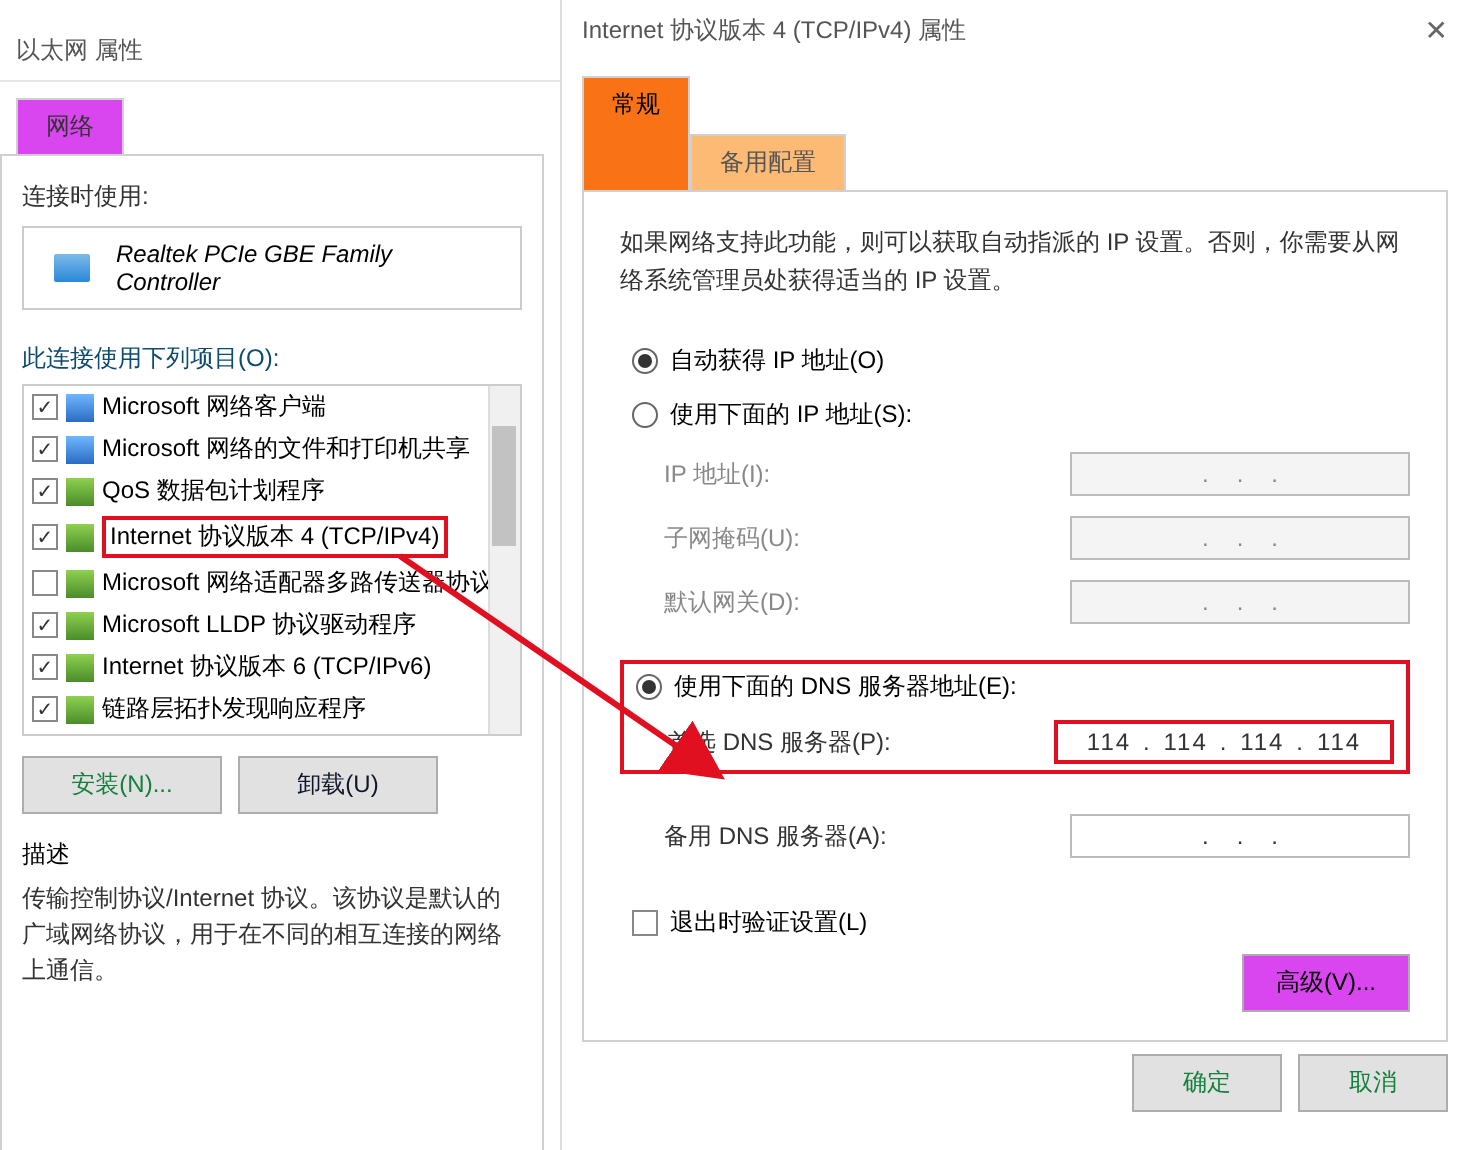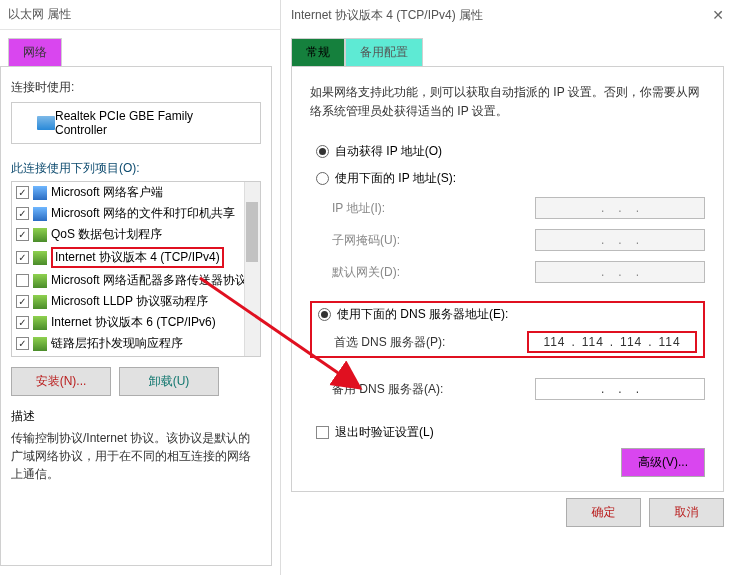--- a/index.html
+++ b/index.html
@@ -1,48 +1,48 @@
 <!DOCTYPE html>
 <html><head>
 <meta charset="utf-8">
 <style>
 * { box-sizing: border-box; margin: 0; padding: 0; font-family: "Microsoft YaHei", "Segoe UI", sans-serif; font-size: 12px; }
 body { background: #fff; width: 734px; height: 575px; position: relative; overflow: hidden; }
 
 
-.win-left { position: absolute; left: 0; top: 0; width: 280px; height: 473px; background: #fff; }
+.win-left { position: absolute; left: 0; top: 11px; width: 280px; height: 473px; background: #fff; }
 .titlebar { height: 30px; display: flex; align-items: center; padding: 0 8px; color: #555; border-bottom: 1px solid #e5e5e5; }
 .tab-strip { display: flex; margin: 8px 8px 0 8px; }
 .tab { padding: 5px 14px; border: 1px solid #d0d0d0; background: #d946ef; border-bottom: none; color: #333; }
 .tab-body { border: 1px solid #d0d0d0; margin: 0 8px 8px 0; padding: 12px 10px; height: 500px; }
 .lbl { color: #333; margin-bottom: 6px; }
-.adapter-box { border: 1px solid #ccc; padding: 6px 25px; display: flex; align-items: center; gap: 0; margin-bottom: 16px; }
+.adapter-box { border: 1px solid #ccc; padding: 6px 15px; display: flex; align-items: center; gap: 13px; margin-bottom: 16px; font-style: italic; }
 .adapter-icon { width: 18px; height: 14px; background: linear-gradient(#7db9e8,#2989d8); border-radius: 1px; flex-shrink:0; }
 .section-title { margin-bottom: 4px; color: #0c4a6e; }
 .item-list { border: 1px solid #ccc; height: 176px; overflow: hidden; background: #fff; margin-bottom: 10px; position: relative; }
 .item-row { display: flex; align-items: center; gap: 4px; padding: 2px 4px; white-space: nowrap; }
 .chk { width: 13px; height: 13px; border: 1px solid #888; display:inline-flex; align-items:center; justify-content:center; font-size:10px; color:#333; background:#fff; }
 .sm-ico { width: 14px; height: 14px; flex-shrink:0; }
 .ico-green { background: linear-gradient(#8fd14f,#4a8c2a); }
 .ico-blue { background: linear-gradient(#6fb7ff,#2a6cc2); }
 .row-highlight { border: 2px solid #e01020; padding: 0 2px; display:inline-block; }
 .btn-row { display: flex; gap: 8px; margin-bottom: 12px; }
-.btn { border: 1px solid #adadad; background: #e1e1e1; padding: 5px 0; width: 100px; text-align: center; color: #b91c1c; }
-.btn.disabled { color: #0f766e; }
+.btn { border: 1px solid #adadad; background: #e1e1e1; padding: 5px 0; width: 100px; text-align: center; color: #15803d; }
+.btn.disabled { color: #0f172a; }
 .desc-title { margin-bottom: 4px; }
 .desc-body { color: #333; line-height: 1.5; }
 
 
 .win-right { position: absolute; left: 280px; top: 0; width: 454px; height: 575px; background: #fff; border-left: 1px solid #ddd; }
 .titlebar-r { height: 30px; display: flex; align-items: center; justify-content: space-between; padding: 0 10px; color: #555; }
 .close-x { font-size: 14px; color: #666; }
 .tab-strip-r { display: flex; margin: 8px 10px 0 10px; }
 .tab-r { padding: 5px 14px; border: 1px solid #d0d0d0; border-bottom: none; }
-.tab-r.active { background: #15803d; }
-.tab-r.inactive { background: #5eead4; color:#555; }
+.tab-r.active { background: #f97316; }
+.tab-r.inactive { background: #fdba74; color:#555;margin-top:29px; }
 .body-r { border: 1px solid #d0d0d0; margin: 0 10px; height: 426px; padding: 16px 18px 10px 18px; position: relative; }
 .intro { color: #333; line-height: 1.6; margin-bottom: 22px; }
 .radio-row { display: flex; align-items: center; gap: 6px; margin-bottom: 10px; margin-left: 6px; }
 .radio { width: 13px; height: 13px; border: 1px solid #666; border-radius: 50%; display: inline-flex; align-items:center; justify-content:center; }
 .radio .dot { width: 7px; height: 7px; background: #333; border-radius: 50%; }
 .field-grid { margin-left: 22px; margin-bottom: 18px; }
 .field-row { display: flex; align-items: center; margin-bottom: 10px; }
 .field-label { flex: 1; color: #888; }
 .field-label.enabled { color: #333; }
 .ip-input { width: 170px; height: 22px; border: 1px solid #bbb; background: #f4f4f4; display:flex; align-items:center; justify-content:center; gap: 14px; color:#888; font-size:11px; }

